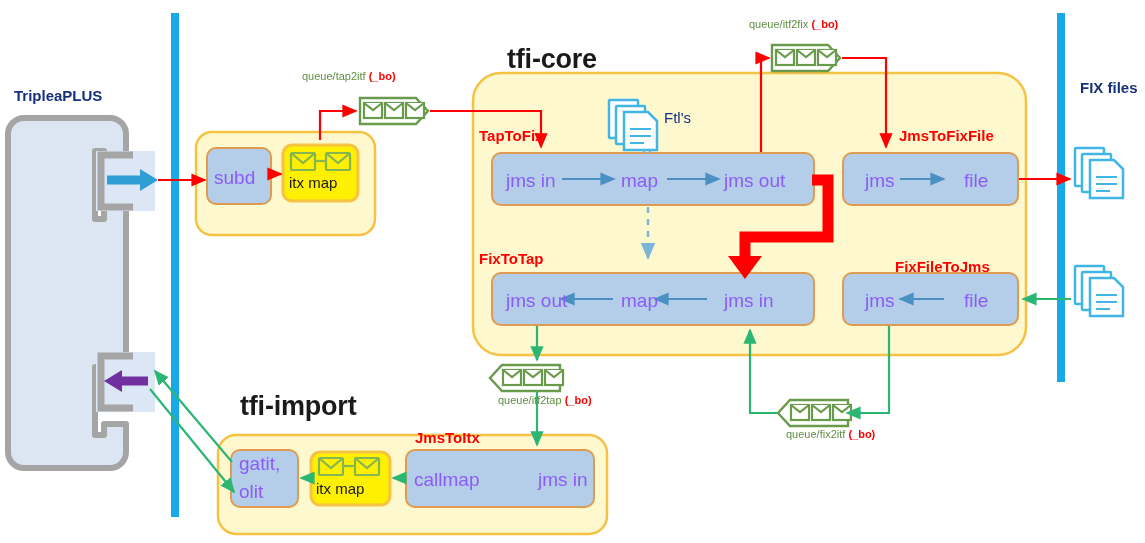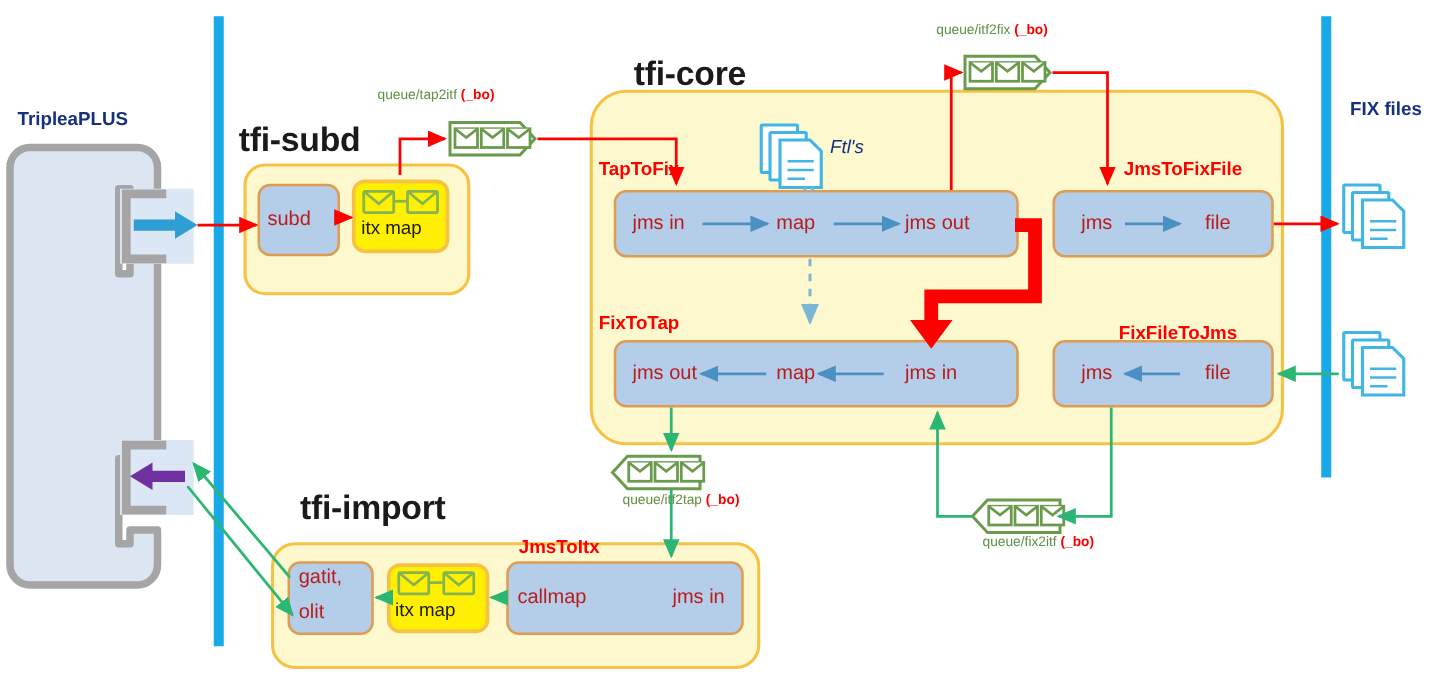--- a/index.html
+++ b/index.html
@@ -7,23 +7,23 @@
   #stage{position:relative;width:1145px;height:543px;background:#fff;}
   #svgroot{position:absolute;left:0;top:0;width:1145px;height:543px;}
 
   .lbl{position:absolute;white-space:nowrap;line-height:1;}
 
   .title-blk{font-size:27px;font-weight:700;color:#1a1a1a;letter-spacing:-0.2px;}
   .lbl-blue{font-size:15px;font-weight:700;color:#17307e;}
   .lbl-red{font-size:15px;font-weight:700;color:#fe0000;}
   .lbl-green{font-size:11px;color:#5f8f43;font-weight:400;}
   .q-suffix{color:#fe0000;font-weight:700;}
-  .node-txt{font-size:16px;color:#b91c1c;font-weight:400;}
+  .node-txt{font-size:19px;color:#8b5cf6;font-weight:400;}
   .itx-txt{font-size:15px;color:#1a1a1a;font-weight:400;}
-  .ftl-txt{font-size:15px;color:#17307e;font-weight:400;font-style:italic;}
+  .ftl-txt{font-size:15px;color:#17307e;font-weight:400;}
 </style>
 </head>
 <body>
 
 <div id="stage">
 
   <svg id="svgroot" viewBox="0 0 1145 543">
     <defs>
       <marker id="ahRed" markerWidth="7" markerHeight="7" refX="6.2" refY="3" orient="auto">
         <path d="M0,0 L7,3 L0,6 z" fill="#fe0000"></path>
@@ -232,21 +232,20 @@
 
       <path d="M889,326 v87 h-42" marker-end="url(#ahGreen)"></path>
 
       <path d="M778,413 h-28 v-83" marker-end="url(#ahGreen)"></path>
     </g>
   </svg>
 
   <div class="lbl lbl-blue" style="left:14px;top:88px;">TripleaPLUS</div>
   <div class="lbl lbl-blue" style="left:1080px;top:80px;text-align:right;">FIX files</div>
 
-  <div class="lbl title-blk" style="left:191px;top:99px;">tfi-subd</div>
   <div class="lbl title-blk" style="left:507px;top:46px;">tfi-core</div>
   <div class="lbl title-blk" style="left:240px;top:393px;">tfi-import</div>
 
   <div class="lbl lbl-red" style="left:479px;top:128px;">TapToFix</div>
   <div class="lbl lbl-red" style="left:479px;top:251px;">FixToTap</div>
   <div class="lbl lbl-red" style="left:899px;top:128px;">JmsToFixFile</div>
   <div class="lbl lbl-red" style="left:895px;top:259px;">FixFileToJms</div>
   <div class="lbl lbl-red" style="left:415px;top:430px;">JmsToItx</div>
 
   <div class="lbl node-txt" style="left:506px;top:171px;">jms in</div>

